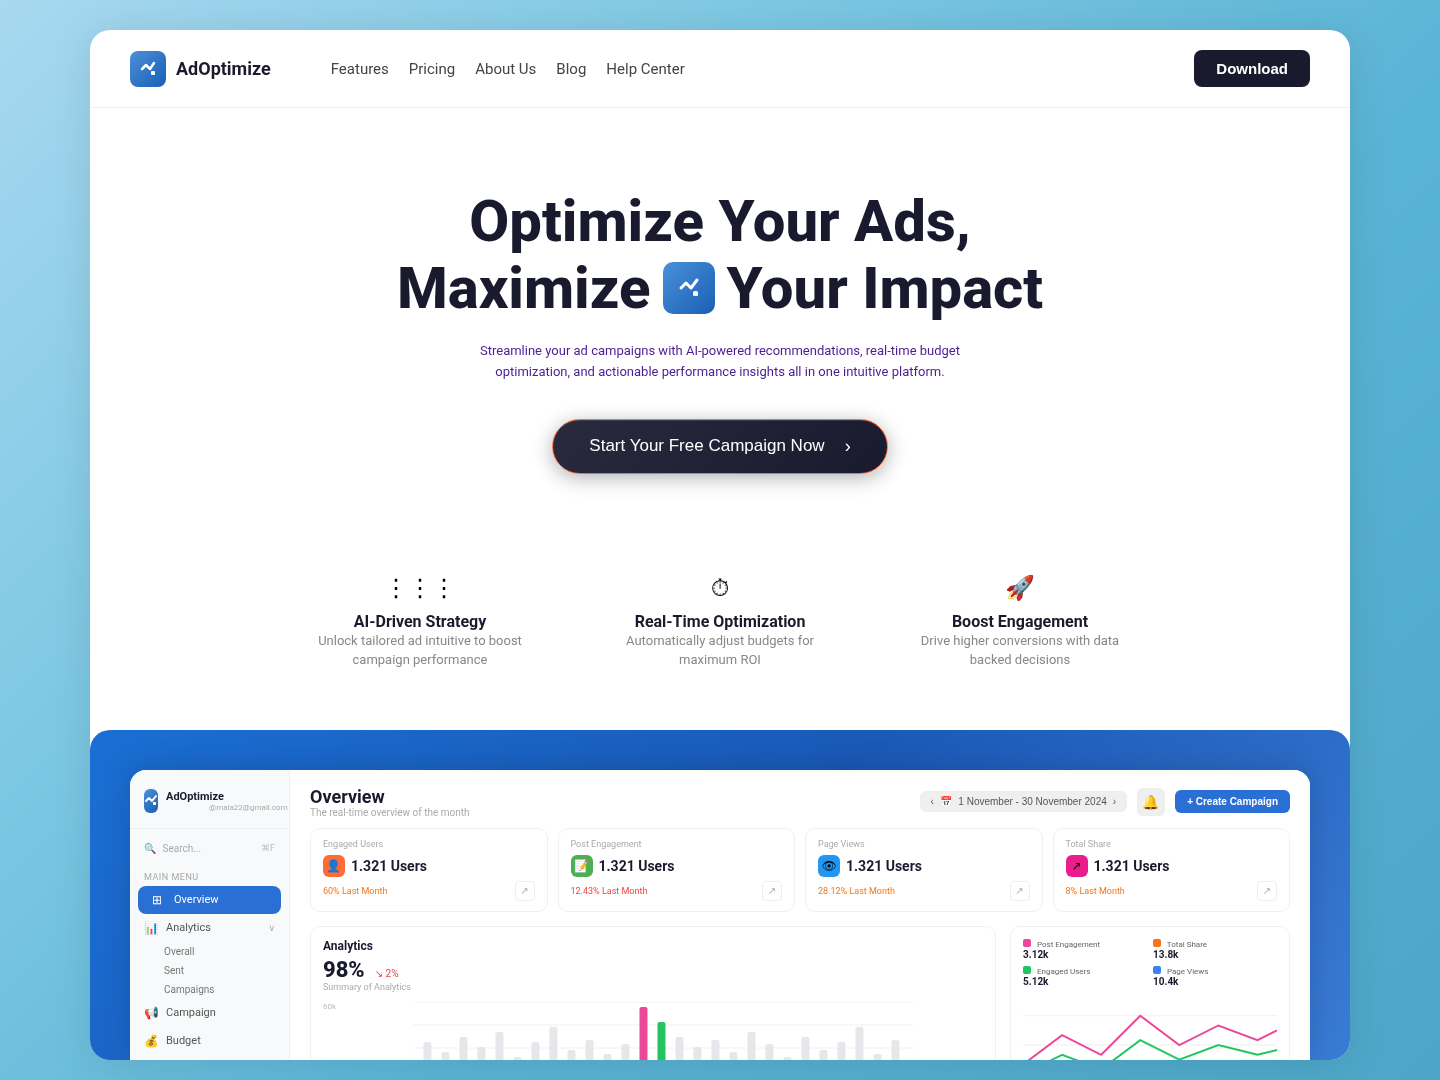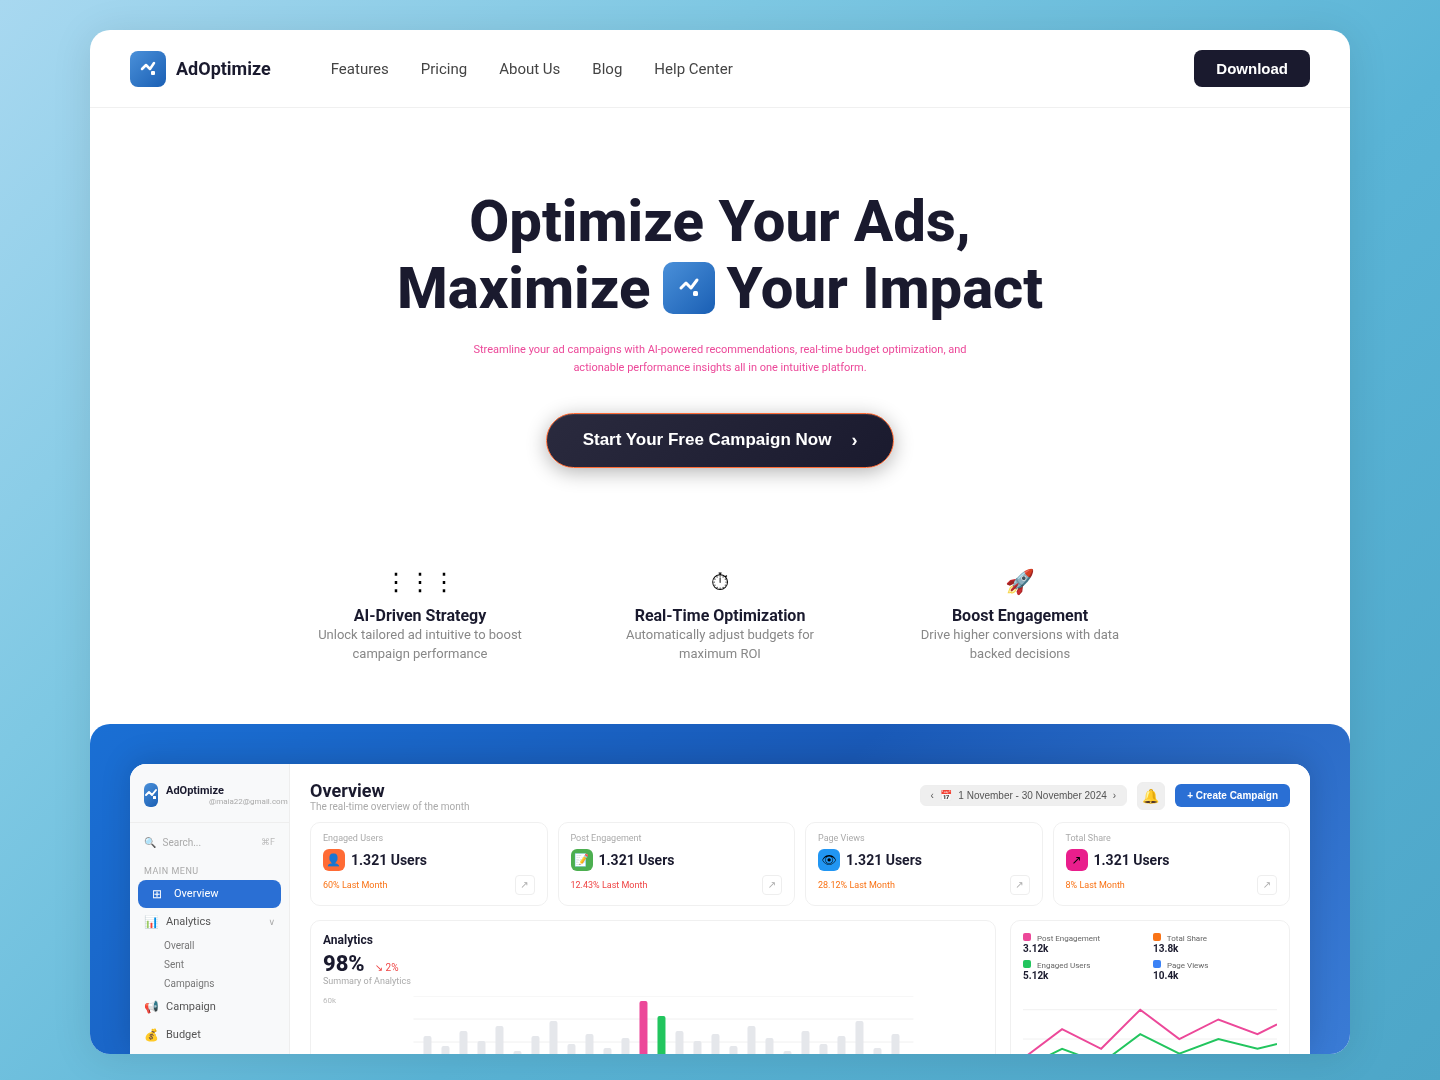--- a/index.html
+++ b/index.html
@@ -46,21 +46,21 @@
       font-size: 18px;
       font-weight: bold;
     }
     .logo-name {
       font-size: 18px;
       font-weight: 700;
       color: #1a1a2e;
     }
     .nav-links {
       display: flex;
-      gap: 32px;
+      gap: 20px;
       flex: 1;
     }
     .nav-link {
       font-size: 15px;
       color: #444;
       text-decoration: none;
       cursor: pointer;
     }
     .download-btn {
       background: #1a1a2e;
@@ -98,34 +98,34 @@
       border-radius: 10px;
       display: inline-flex;
       align-items: center;
       justify-content: center;
       color: white;
       font-size: 24px;
       font-weight: bold;
       vertical-align: middle;
     }
     .hero-subtitle {
-      font-size: 11px;
-      color: #ec4899;
+      font-size: 13px;
+      color: #4c1d95;
       line-height: 1.6;
       max-width: 540px;
       margin: 0 auto 36px;
     }
     .cta-btn {
       background: linear-gradient(135deg, #2a2a3e, #1a1a2e);
       color: white;
       border: none;
       border-radius: 50px;
       padding: 16px 36px;
       font-size: 17px;
-      font-weight: 700;
+      font-weight: 400;
       cursor: pointer;
       display: inline-flex;
       align-items: center;
       gap: 20px;
       box-shadow: 0 4px 20px rgba(0,0,0,0.3), inset 0 1px 0 rgba(255,255,255,0.1);
       border: 1px solid #ff6b35;
     }
     .cta-arrow {
       font-size: 18px;
     }

